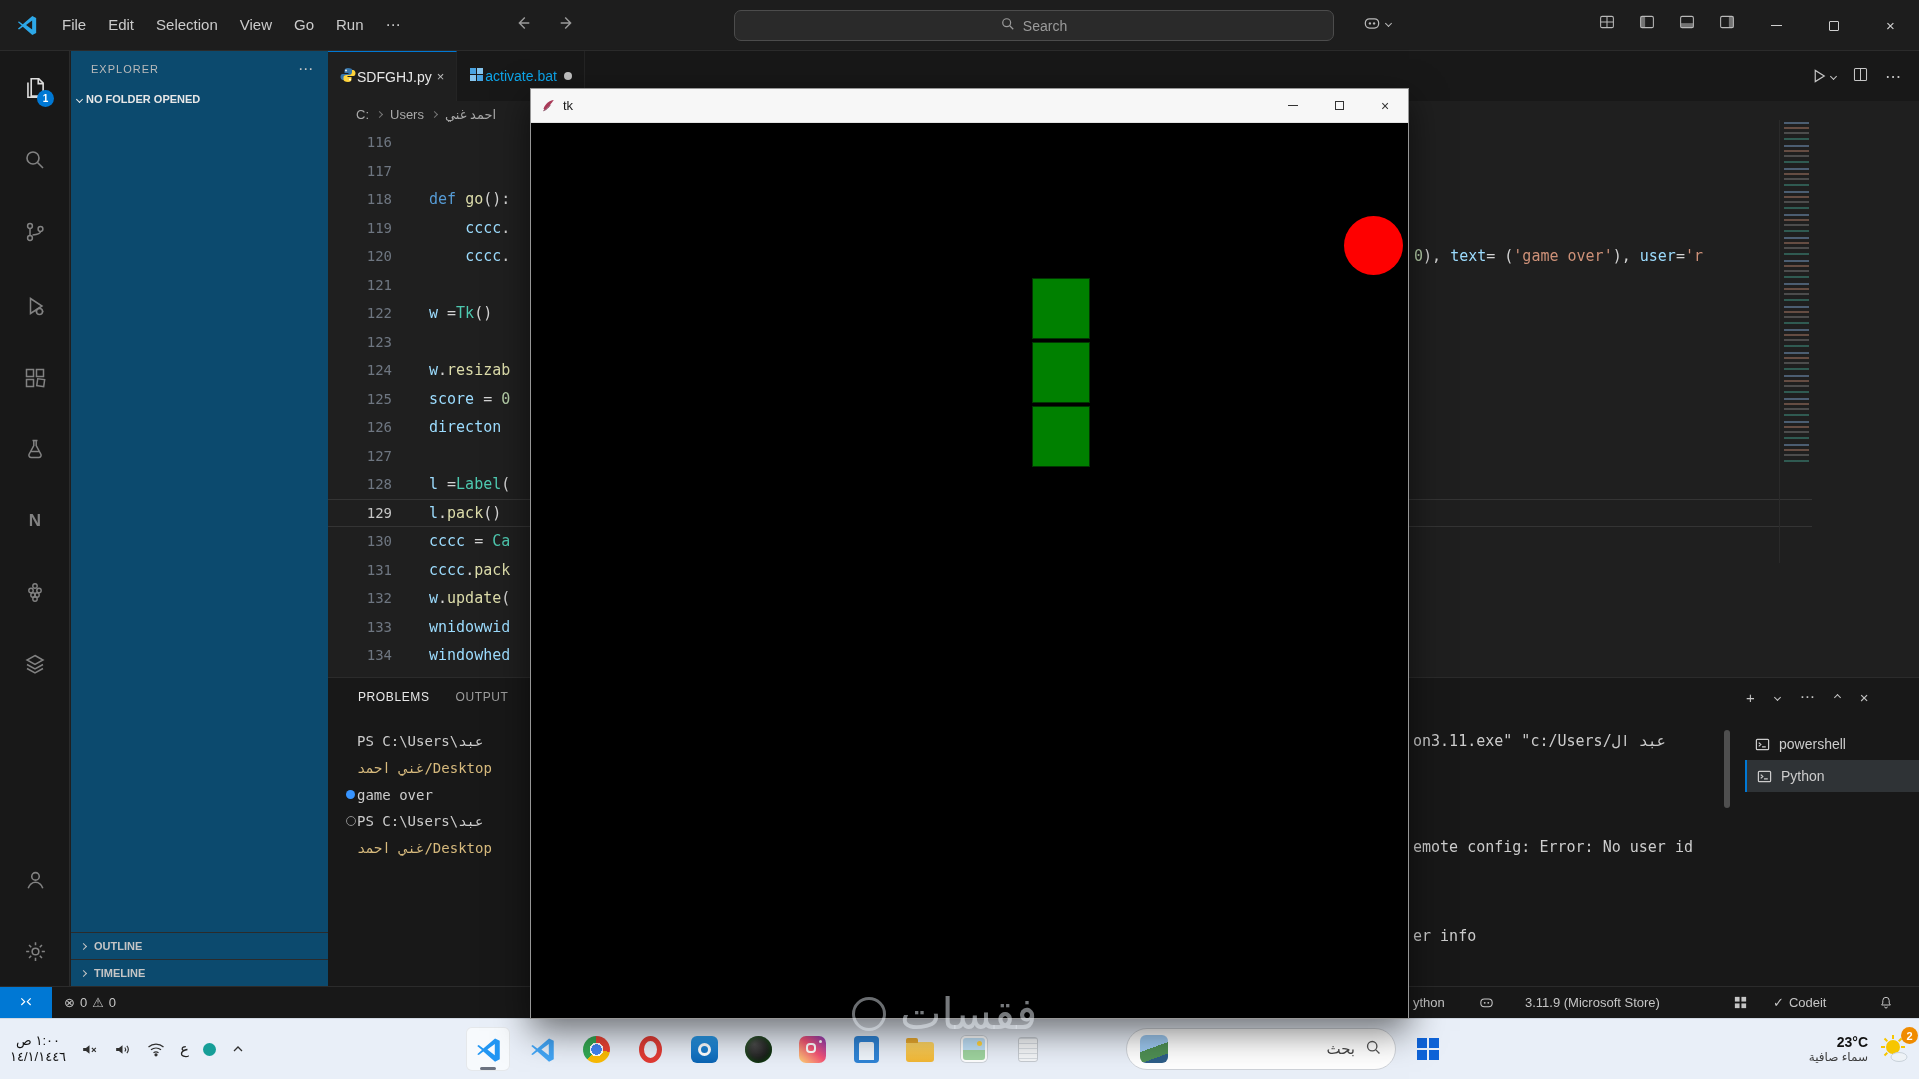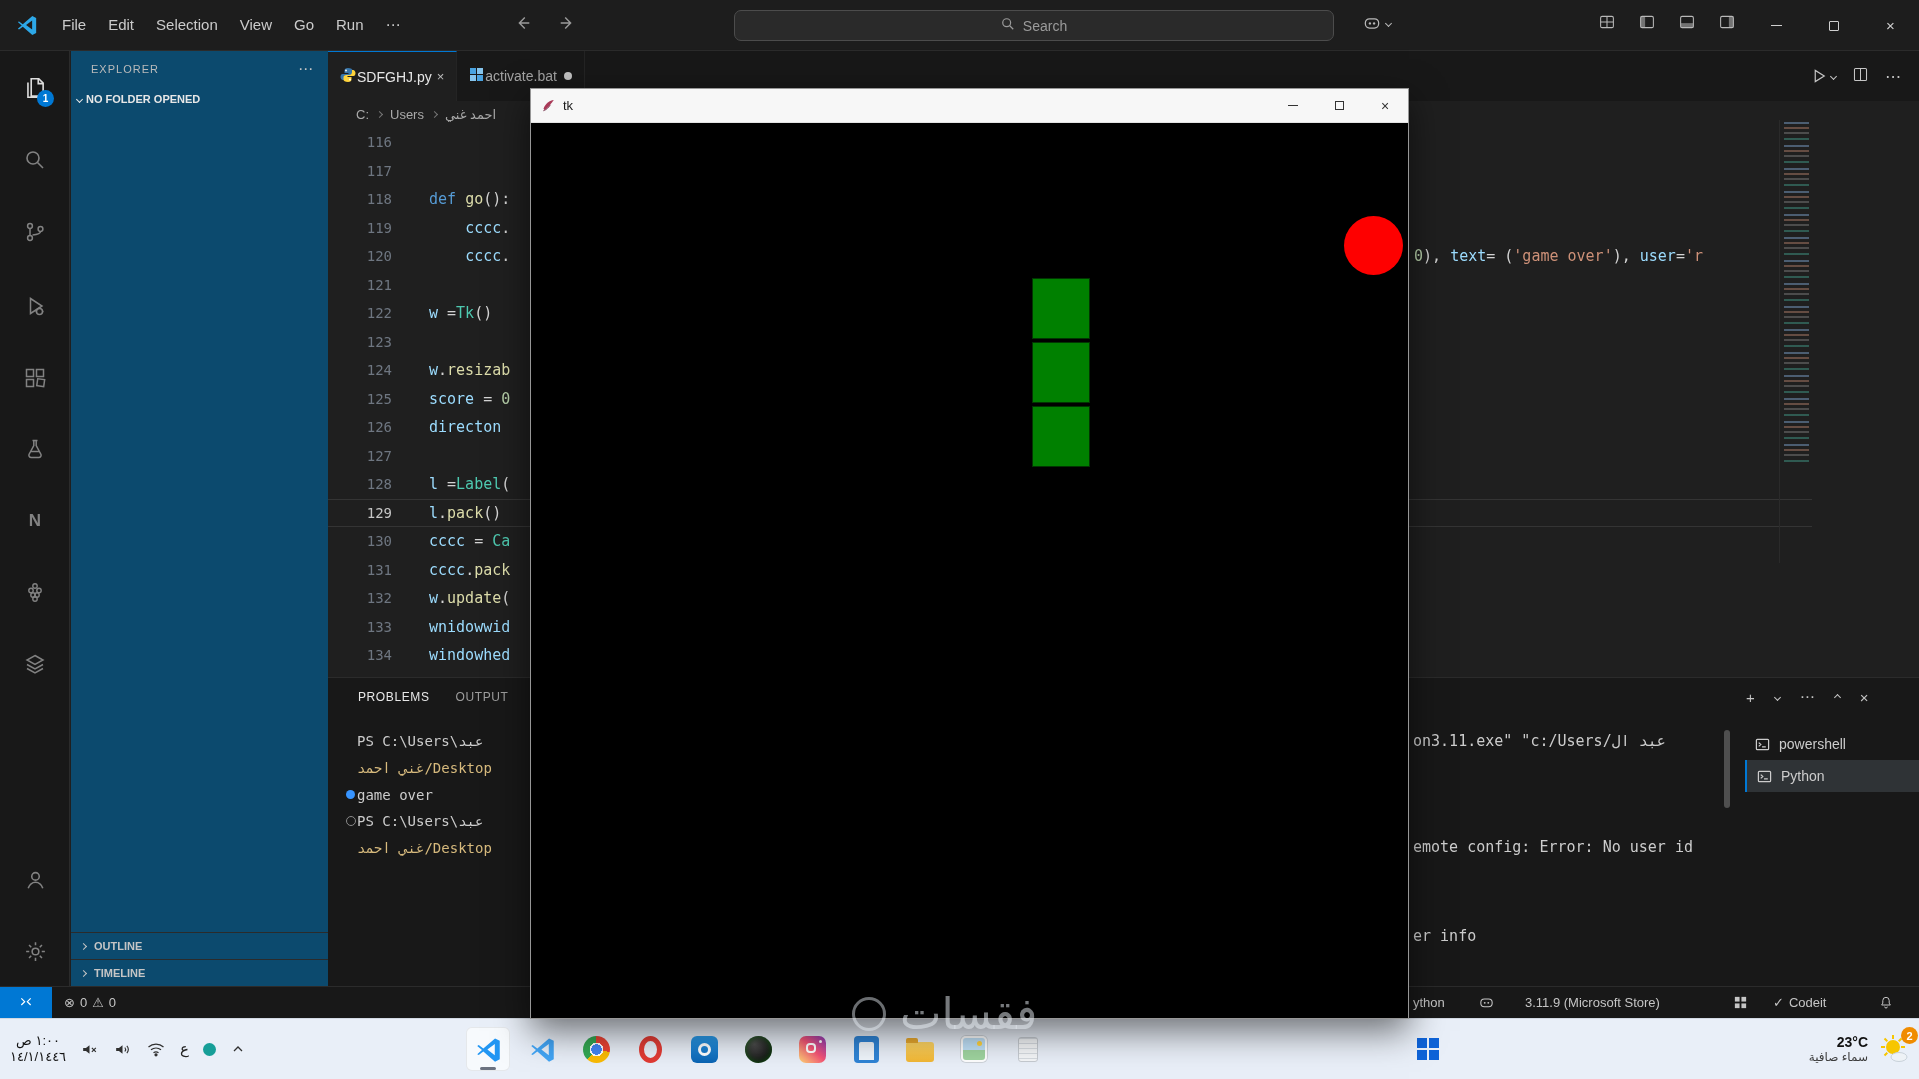--- a/index.html
+++ b/index.html
@@ -45,21 +45,21 @@
   .sb-hint{margin-top:16px}
   .sb-link{color:#4daafc}
   .sb-bottom-row{position:absolute;left:0;width:100%;height:27px;border-top:1px solid #2b2b2b;display:flex;align-items:center;gap:8px;padding-left:10px;font-size:11px;font-weight:bold;color:#c5c5c5}
   .row-outline{bottom:27px}.row-timeline{bottom:0}
 
   
   .editor{position:absolute;left:328px;top:51px;right:0;height:626px;background:#1f1f1f;z-index:1}
   .tabbar{height:50px;background:#181818;display:flex;align-items:stretch}
   .tab{display:flex;align-items:center;gap:1px;padding:0 12px;font-size:14px;border-right:1px solid #242424}
   .tab.active{background:#1f1f1f;color:#e6e6e6;border-top:1.5px solid #0078d4}
-  .tab.inactive{color:#a3a3a3}
+  .tab.inactive{color:#0ea5e9}
   .tab-close{font-size:13px;color:#bdbdbd;margin-left:4px}
   .tab-dot{width:8px;height:8px;border-radius:50%;background:#c4c4c4;margin-left:6px}
   .editor-actions{margin-left:auto;display:flex;align-items:center;gap:16px;padding-right:18px;color:#c5c5c5}
   .run-group{display:flex;align-items:center;gap:3px}
   .breadcrumb{height:27px;display:flex;align-items:center;gap:8px;padding-left:28px;font-size:13px;color:#a9a9a9}
   .breadcrumb .chev{color:#767676}
   .code{position:absolute;left:0;top:77px;right:0;font-family:"DejaVu Sans Mono","DejaVu Sans",monospace;font-size:15px}
   .code-line{height:28.5px;display:flex;align-items:center;white-space:pre}
   .ln{flex:0 0 64px;width:64px;text-align:right;color:#6e7681;font-size:14px}
   .lt{padding-left:37px}
@@ -608,20 +608,30 @@
       <span class="app">
           <span class="i-photos">
             <span></span>
           </span>
         </span>
       <span class="app">
           <span class="i-doc"></span>
         </span>
     </div>
 
+    <div class="tb-search">
+      <span class="s-thumb"></span>
+      <span class="s-label">بحث</span>
+      <span>
+        <svg width="17" height="17" viewBox="0 0 20 20">
+            <circle cx="8.5" cy="8.5" r="5.5" stroke="#555" fill="none" stroke-width="1.6"></circle>
+            <path d="M12.8 12.8 17 17" stroke="#555" stroke-width="1.6"></path>
+          </svg>
+      </span>
+    </div>
 
     <span class="i-win">
       <span class="grid">
           <span></span>
           <span></span>
           <span></span>
           <span></span>
         </span>
     </span>
 

